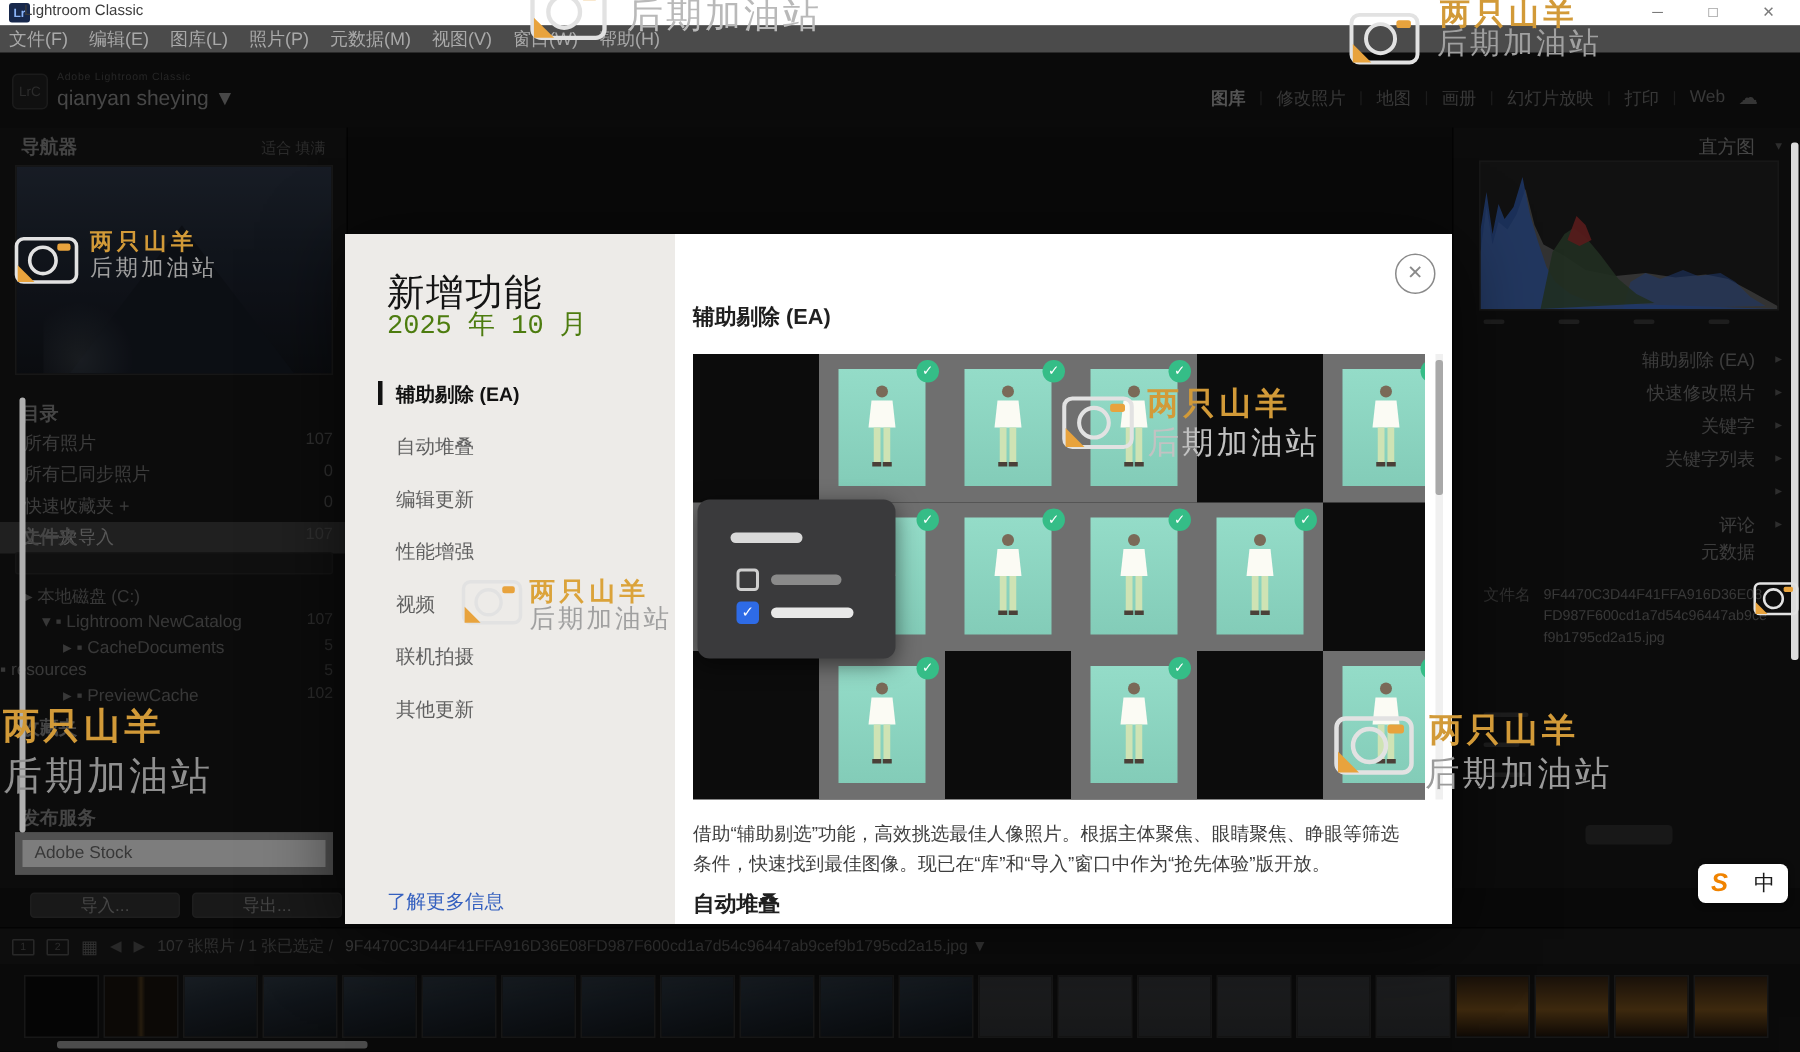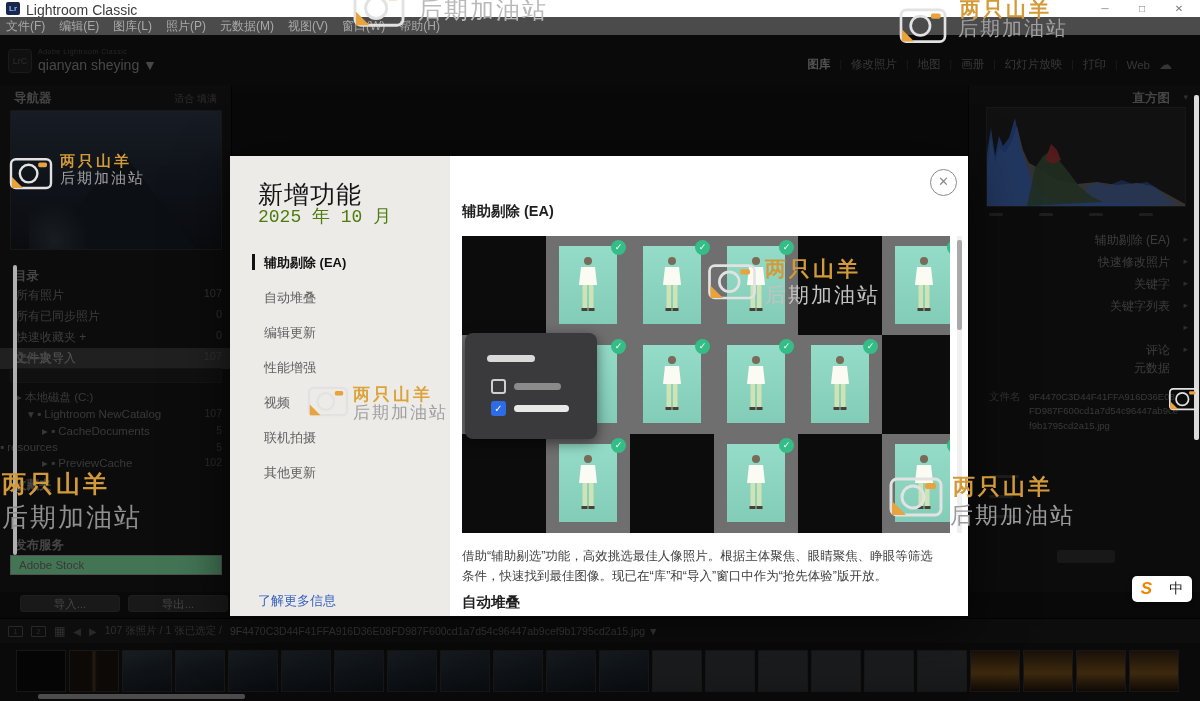--- a/index.html
+++ b/index.html
@@ -3,21 +3,21 @@
 <meta charset="utf-8">
 <style>
   * { margin:0; padding:0; box-sizing:border-box; }
   body { background:#000; font-family:"Liberation Sans","DejaVu Sans",sans-serif; }
   .stage { position:relative; width:1200px; height:701px; overflow:hidden; background:#0d0d0d; }
 
   
   .titlebar { position:absolute; left:0; top:0; width:1200px; height:17px; background:#ffffff; z-index:12; }
   .lr-badge { position:absolute; left:6px; top:2px; width:14px; height:13px; background:#17284c; color:#8ab4f8;
               font-size:8px; font-weight:bold; text-align:center; line-height:13px; border-radius:2px; }
-  .win-title { position:absolute; left:26px; top:2px; font-size:14px; color:#3c3c3c; }
+  .win-title { position:absolute; left:16px; top:2px; font-size:10px; color:#3c3c3c; }
   .winctl { position:absolute; top:1px; width:30px; height:15px; text-align:center; font-size:10px; color:#7a7a7a; line-height:15px; }
 
   
   .menubar { position:absolute; left:0; top:17px; width:1200px; height:18px; background:#4b4b4b; z-index:12;
              display:flex; align-items:center; padding-left:6px; gap:14px; }
   .menu-item { font-size:12px; color:#a9a9a9; white-space:nowrap; }
 
   
   .appheader { position:absolute; left:0; top:35px; width:1200px; height:50px; background:#0f0f0f; }
   .id-badge { position:absolute; left:8px; top:14px; width:24px; height:24px; border:1px solid #333; border-radius:4px;
@@ -45,21 +45,21 @@
   .cat-row.selected { background:#3d3d3d; color:#b0b0b0; }
   .search-row { position:absolute; left:10px; width:212px; height:15px; background:#1d1d1d; border:1px solid #262626; border-radius:2px; }
   .tree-row { display:flex; justify-content:space-between; padding:1.5px 10px 1.5px 0; font-size:11.5px; color:#6f6f6f; }
   .tree-row .cnt { color:#555; font-size:10.5px; }
   .lp-scroll { position:absolute; left:13px; top:265px; width:4px; height:290px; background:#b0b0b0; border-radius:2px; }
   .lp-btn { position:absolute; top:510px; width:100px; height:17px; background:#2e2e2e; border:1px solid #3a3a3a;
             border-radius:3px; color:#8a8a8a; font-size:11.5px; text-align:center; line-height:16px; }
 
   
   .rightpanel { position:absolute; left:968px; top:85px; width:232px; height:507px; background:#141414; border-left:1px solid #000; }
-  .rp-title { position:absolute; right:30px; top:5px; font-size:12.5px; color:#8a8a8a; font-weight:bold; }
+  .rp-title { position:absolute; right:30px; top:5px; font-size:12.5px; color:#8a8a8a; font-weight:normal; }
   .rp-tri { position:absolute; right:12px; font-size:9px; color:#5a5a5a; }
   .hist { position:absolute; left:17px; top:22px; width:200px; height:100px; background:#1e1e1e; border:1px solid #2b2b2b; }
   .rp-row { position:absolute; right:30px; font-size:12px; color:#787878; white-space:nowrap; }
   .rp-dash { position:absolute; background:#3a3a3a; height:3px; border-radius:2px; }
   .rp-meta { position:absolute; left:60px; top:305px; width:150px; font-size:9.5px; color:#6f6f6f; line-height:1.5; word-break:break-all; }
   .rp-meta-label { position:absolute; left:20px; top:305px; font-size:10.5px; color:#5f5f5f; }
   .rp-pill { position:absolute; left:88px; top:465px; width:58px; height:13px; background:#2c2c2c; border-radius:3px; }
   .rp-scroll { position:absolute; left:1194px; top:95px; width:5px; height:345px; background:#dcdcdc; border-radius:2px; z-index:11; }
 
   
@@ -240,21 +240,21 @@
           <span>▪ resources</span>
           <span class="cnt">5</span>
         </div>
         <div class="tree-row" style="padding-left: 42px;">
           <span>▸ ▪ PreviewCache</span>
           <span class="cnt">102</span>
         </div>
       </div>
     <div class="lp-header" style="left:14px;top:392px">收藏夹</div>
     <div class="lp-header" style="left:14px;top:452px">发布服务</div>
-    <div class="tree-row" style="position:absolute;left:10px;top:470px;width:212px;background:#86efac;border:1px solid #a3a3a3;padding:3px 8px">
+    <div class="tree-row" style="position:absolute;left:10px;top:470px;width:212px;background:#ffffff;border:5px solid #a3a3a3;padding:3px 8px">
       <span>Adobe Stock</span>
     </div>
     <div class="lp-btn" style="left:20px">导入...</div>
     <div class="lp-btn" style="left:128px">导出...</div>
   </div>
   <div class="lp-scroll" style="z-index:11"></div>
 
   <div class="rightpanel">
     <div class="rp-title">直方图</div>
     <div class="rp-tri" style="top:7px">▾</div>

